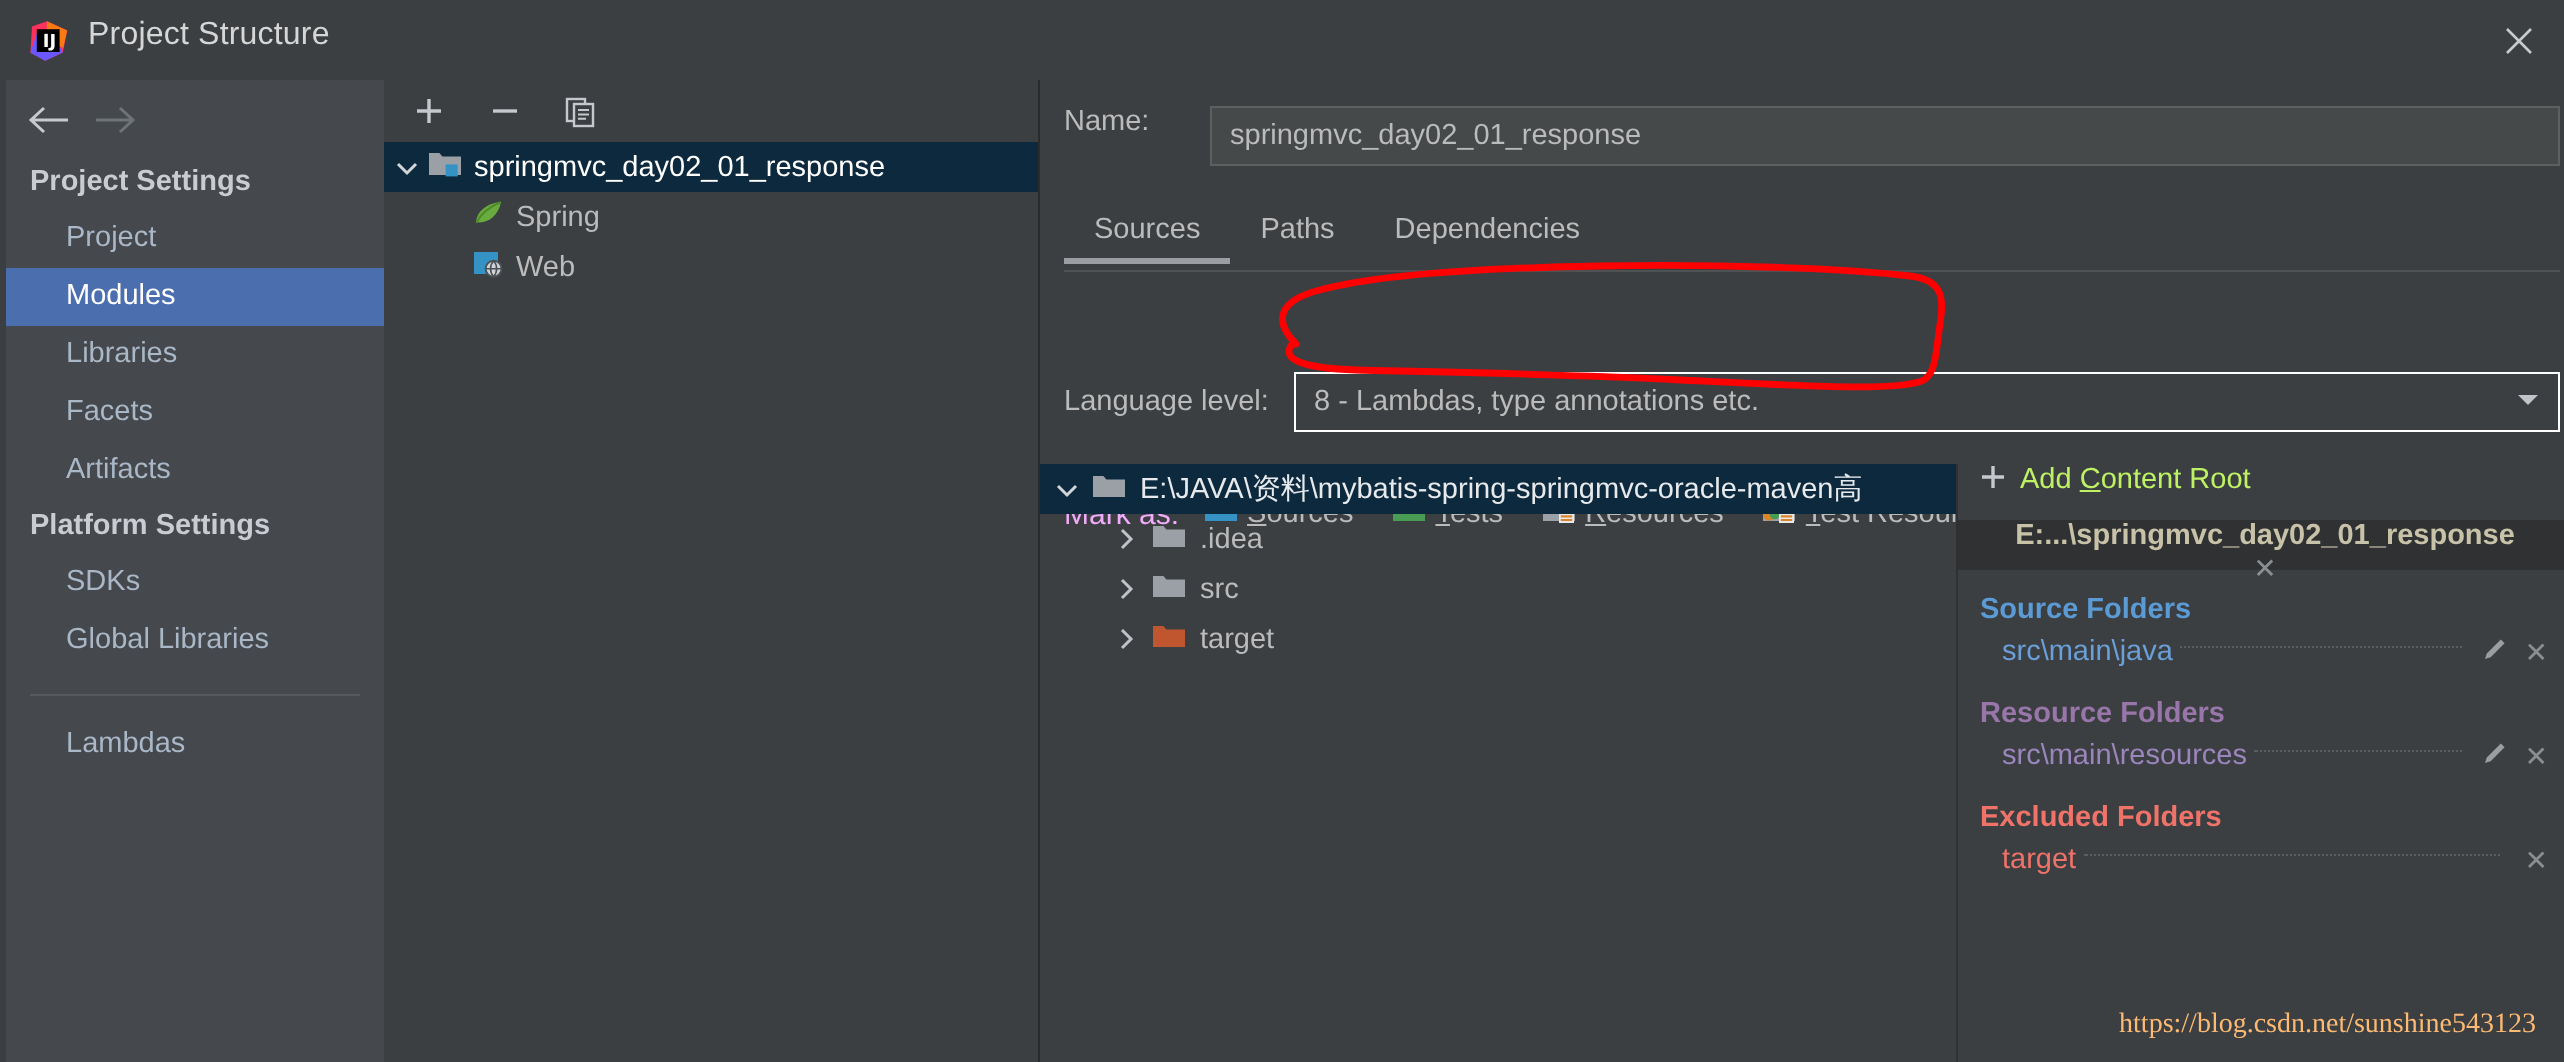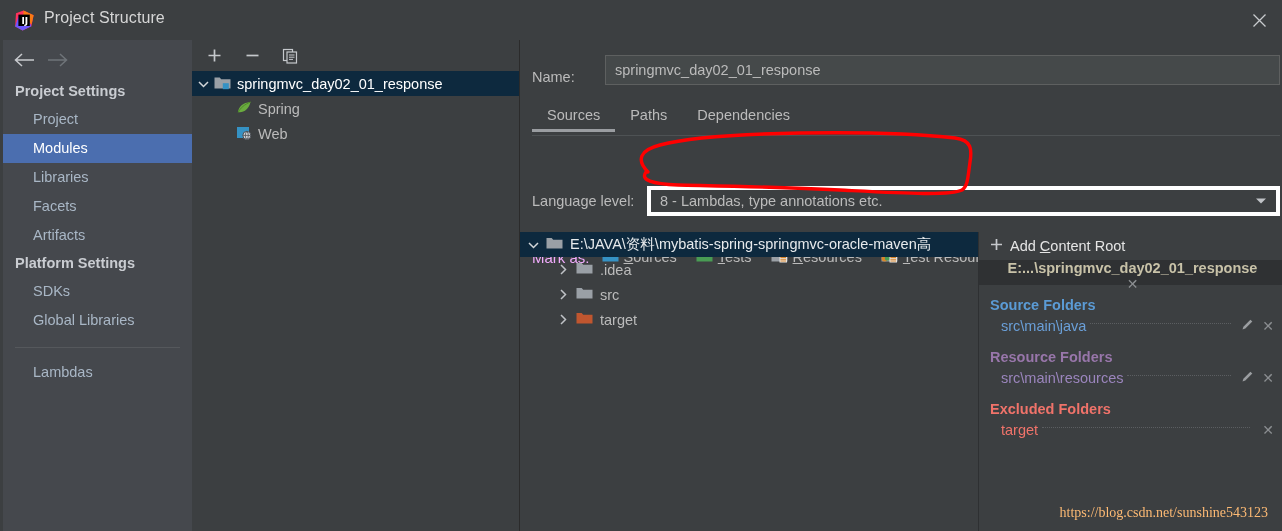--- a/index.html
+++ b/index.html
@@ -95,21 +95,21 @@
     color: #bfc2c6; font-size: 11px;
   }
 
   
   .mainpane {
     position: absolute; left: 520px; top: 40px; width: 762px; height: 491px;
     background: #3c3f41;
   }
   .name-row {
     position: absolute; left: 12px; top: 13px; width: 748px; height: 32px;
-    display: flex; align-items: flex-end;
+    display: flex; align-items: flex-start;
   }
   .name-label { font-size: 14.5px; color: #bbbbbb; width: 73px; }
   .name-input {
     flex: 1; height: 30px; background: #45494a;
     border: 1px solid #5e6060; color: #bbbbbb;
     font-family: "Liberation Sans", sans-serif; font-size: 14.5px;
     padding: 0 9px; outline: none;
   }
 
   .tabs {
@@ -129,21 +129,21 @@
     background: #4e5254;
   }
 
   .lang-row {
     position: absolute; left: 12px; top: 146px; width: 748px; height: 30px;
     display: flex; align-items: center;
   }
   .lang-label { font-size: 14.5px; color: #bbbbbb; width: 115px; }
   .lang-select {
     flex: 1; height: 30px; background: #3c3f41;
-    border: 4px solid #ffffff; color: #bbbbbb;
+    border: 1px solid #ffffff; color: #bbbbbb;
     font-size: 14.5px; display: flex; align-items: center;
     padding: 0 9px; position: relative; cursor: pointer;
   }
   .lang-caret {
     position: absolute; right: 9px; top: 50%; transform: translateY(-50%);
     color: #c0c3c7; font-size: 11px;
   }
 
   .markas {
     position: absolute; left: 12px; top: 205px; width: 748px; height: 24px;
@@ -176,22 +176,22 @@
     position: absolute; left: 458px; top: 192px; width: 1px; height: 299px;
     background: #2e3032;
   }
 
   
   .rightpanel {
     position: absolute; left: 459px; top: 192px; width: 303px; height: 299px;
     background: #3c3f41;
   }
   .add-root {
-    height: 28px; display: flex; align-items: center; gap: 7px;
-    padding-left: 11px; font-size: 14.5px; color: #e5e5e5; cursor: pointer;
+    height: 28px; display: flex; align-items: flex-start; gap: 7px;
+    padding-left: 11px; font-size: 14.5px; color: #bef264; cursor: pointer;
   }
   .chip-row {
     height: 25px; background: #2f3133; display: flex; align-items: center;
     padding: 0 7px 0 11px; cursor: pointer; flex-direction: column;
   }
   .chip-text {
     font-size: 14.5px; font-weight: bold; color: #c8c2a8; flex: 1;
   }
   .chip-x { color: #8b8e91; font-size: 14px; cursor: pointer; padding: 0 2px; }
 

